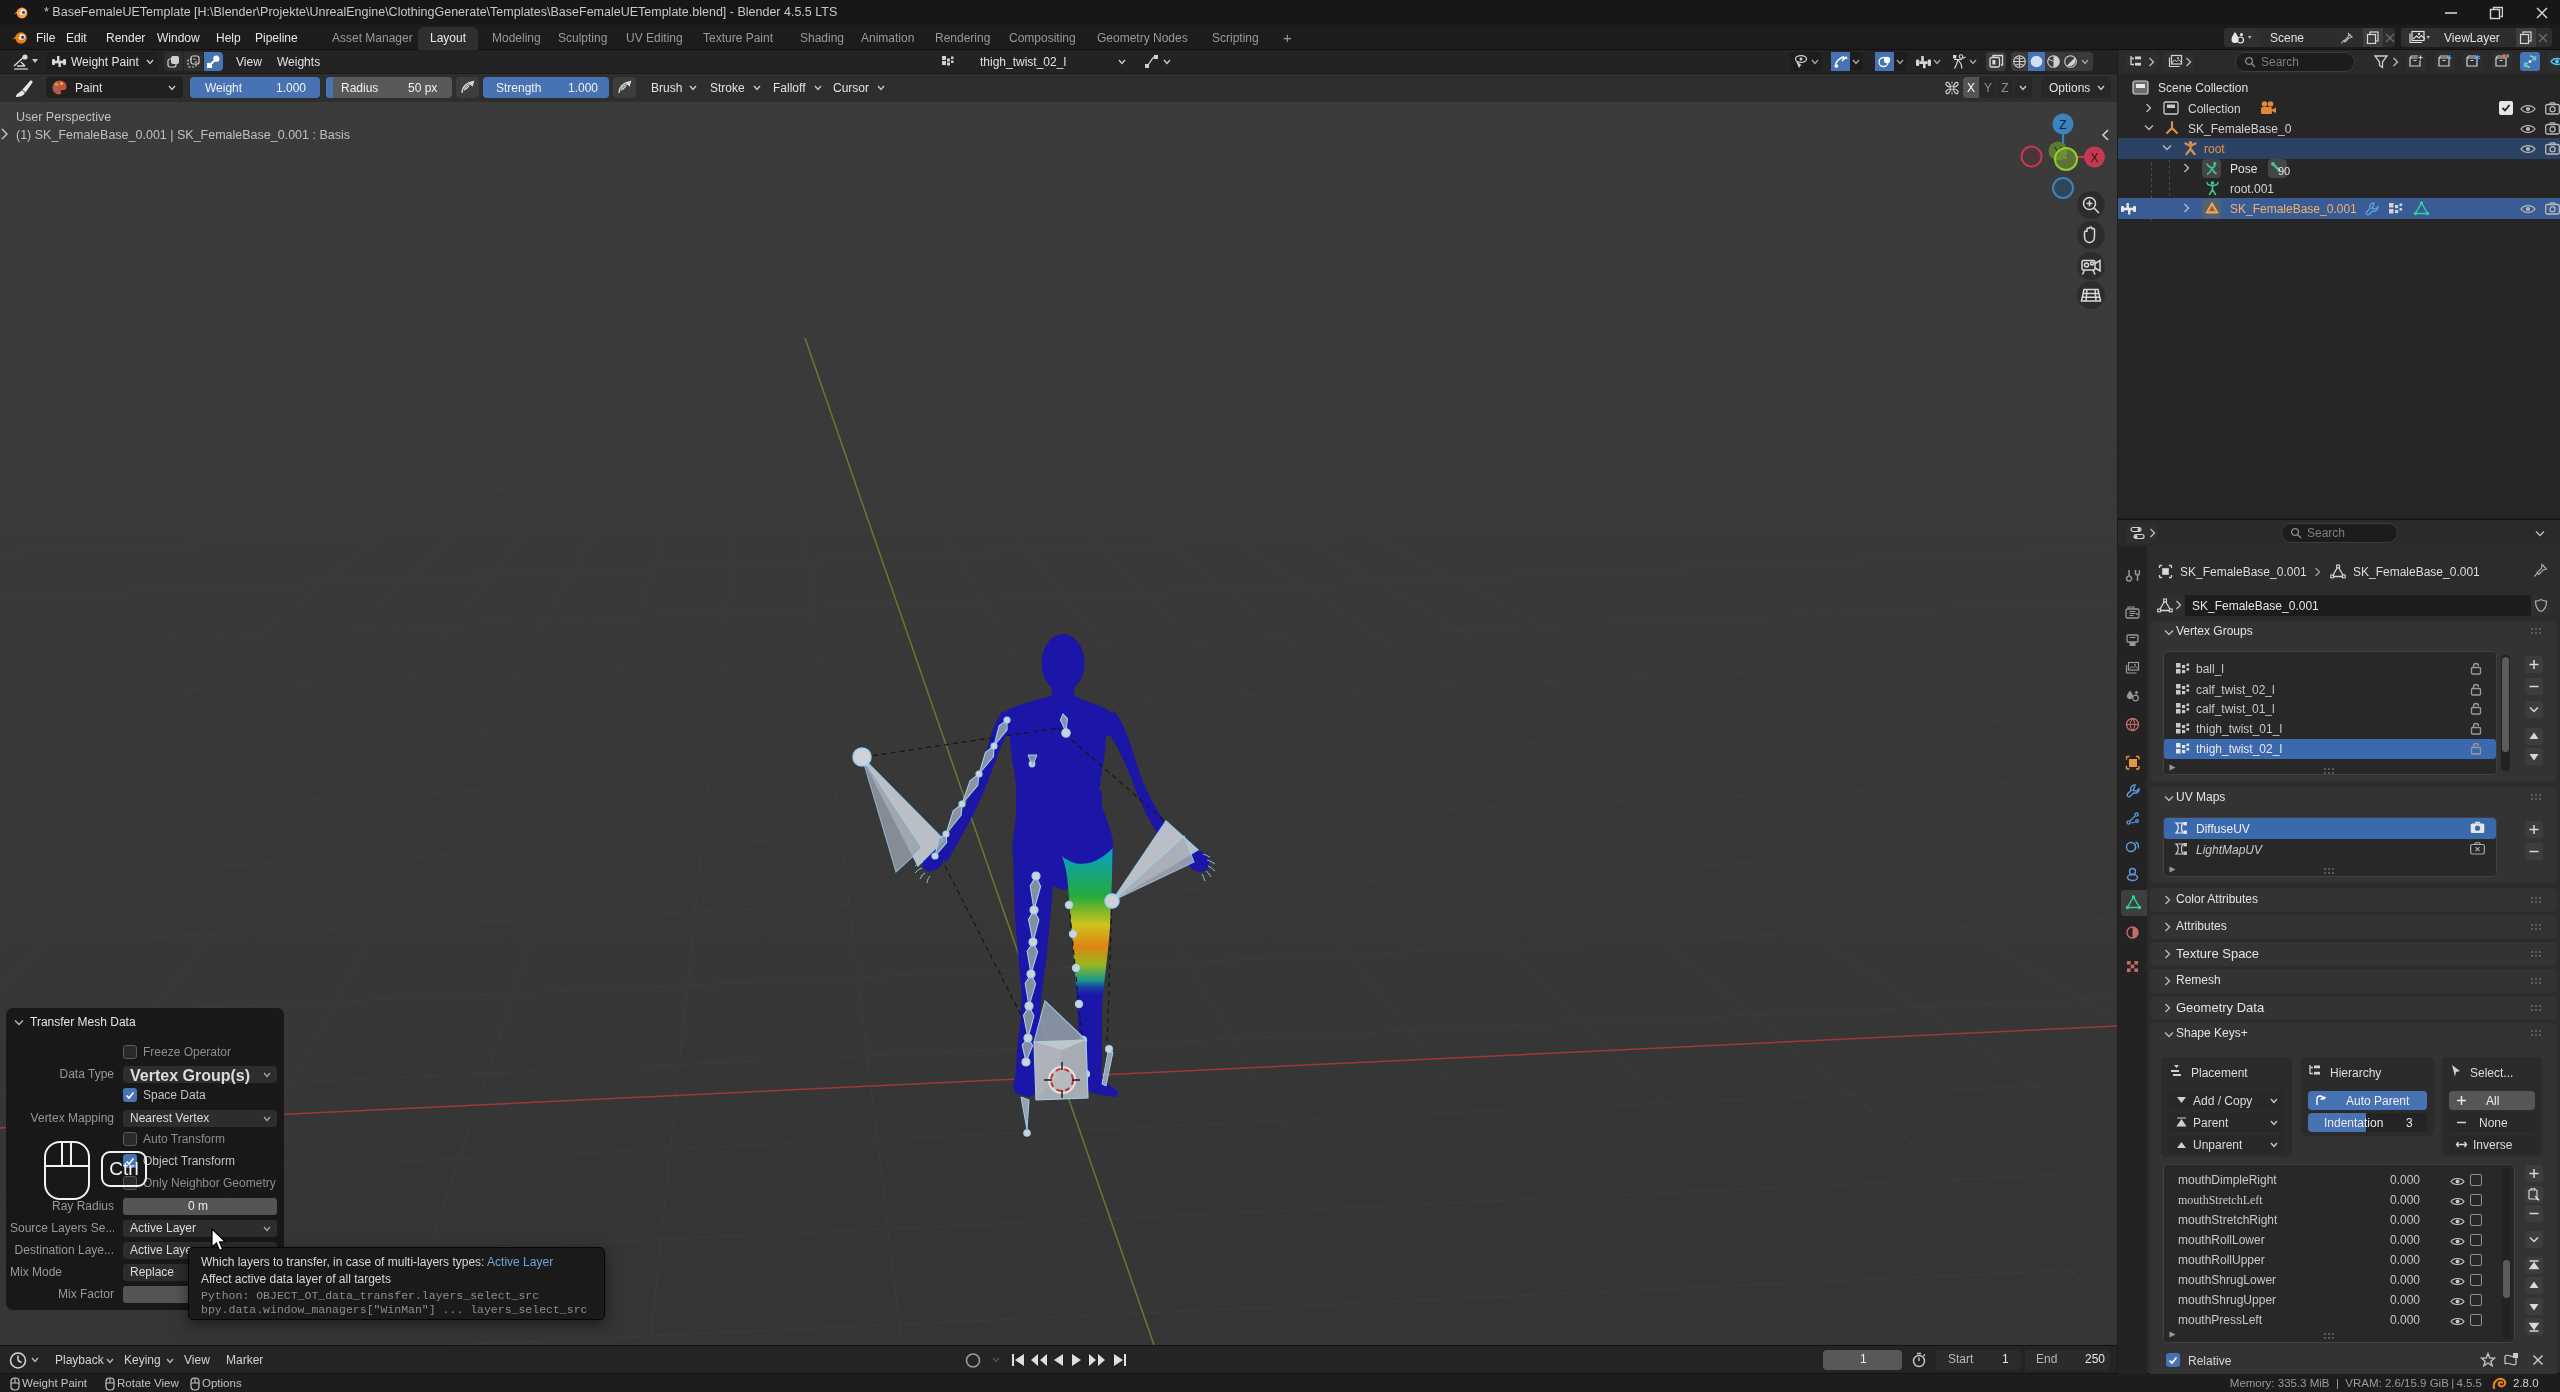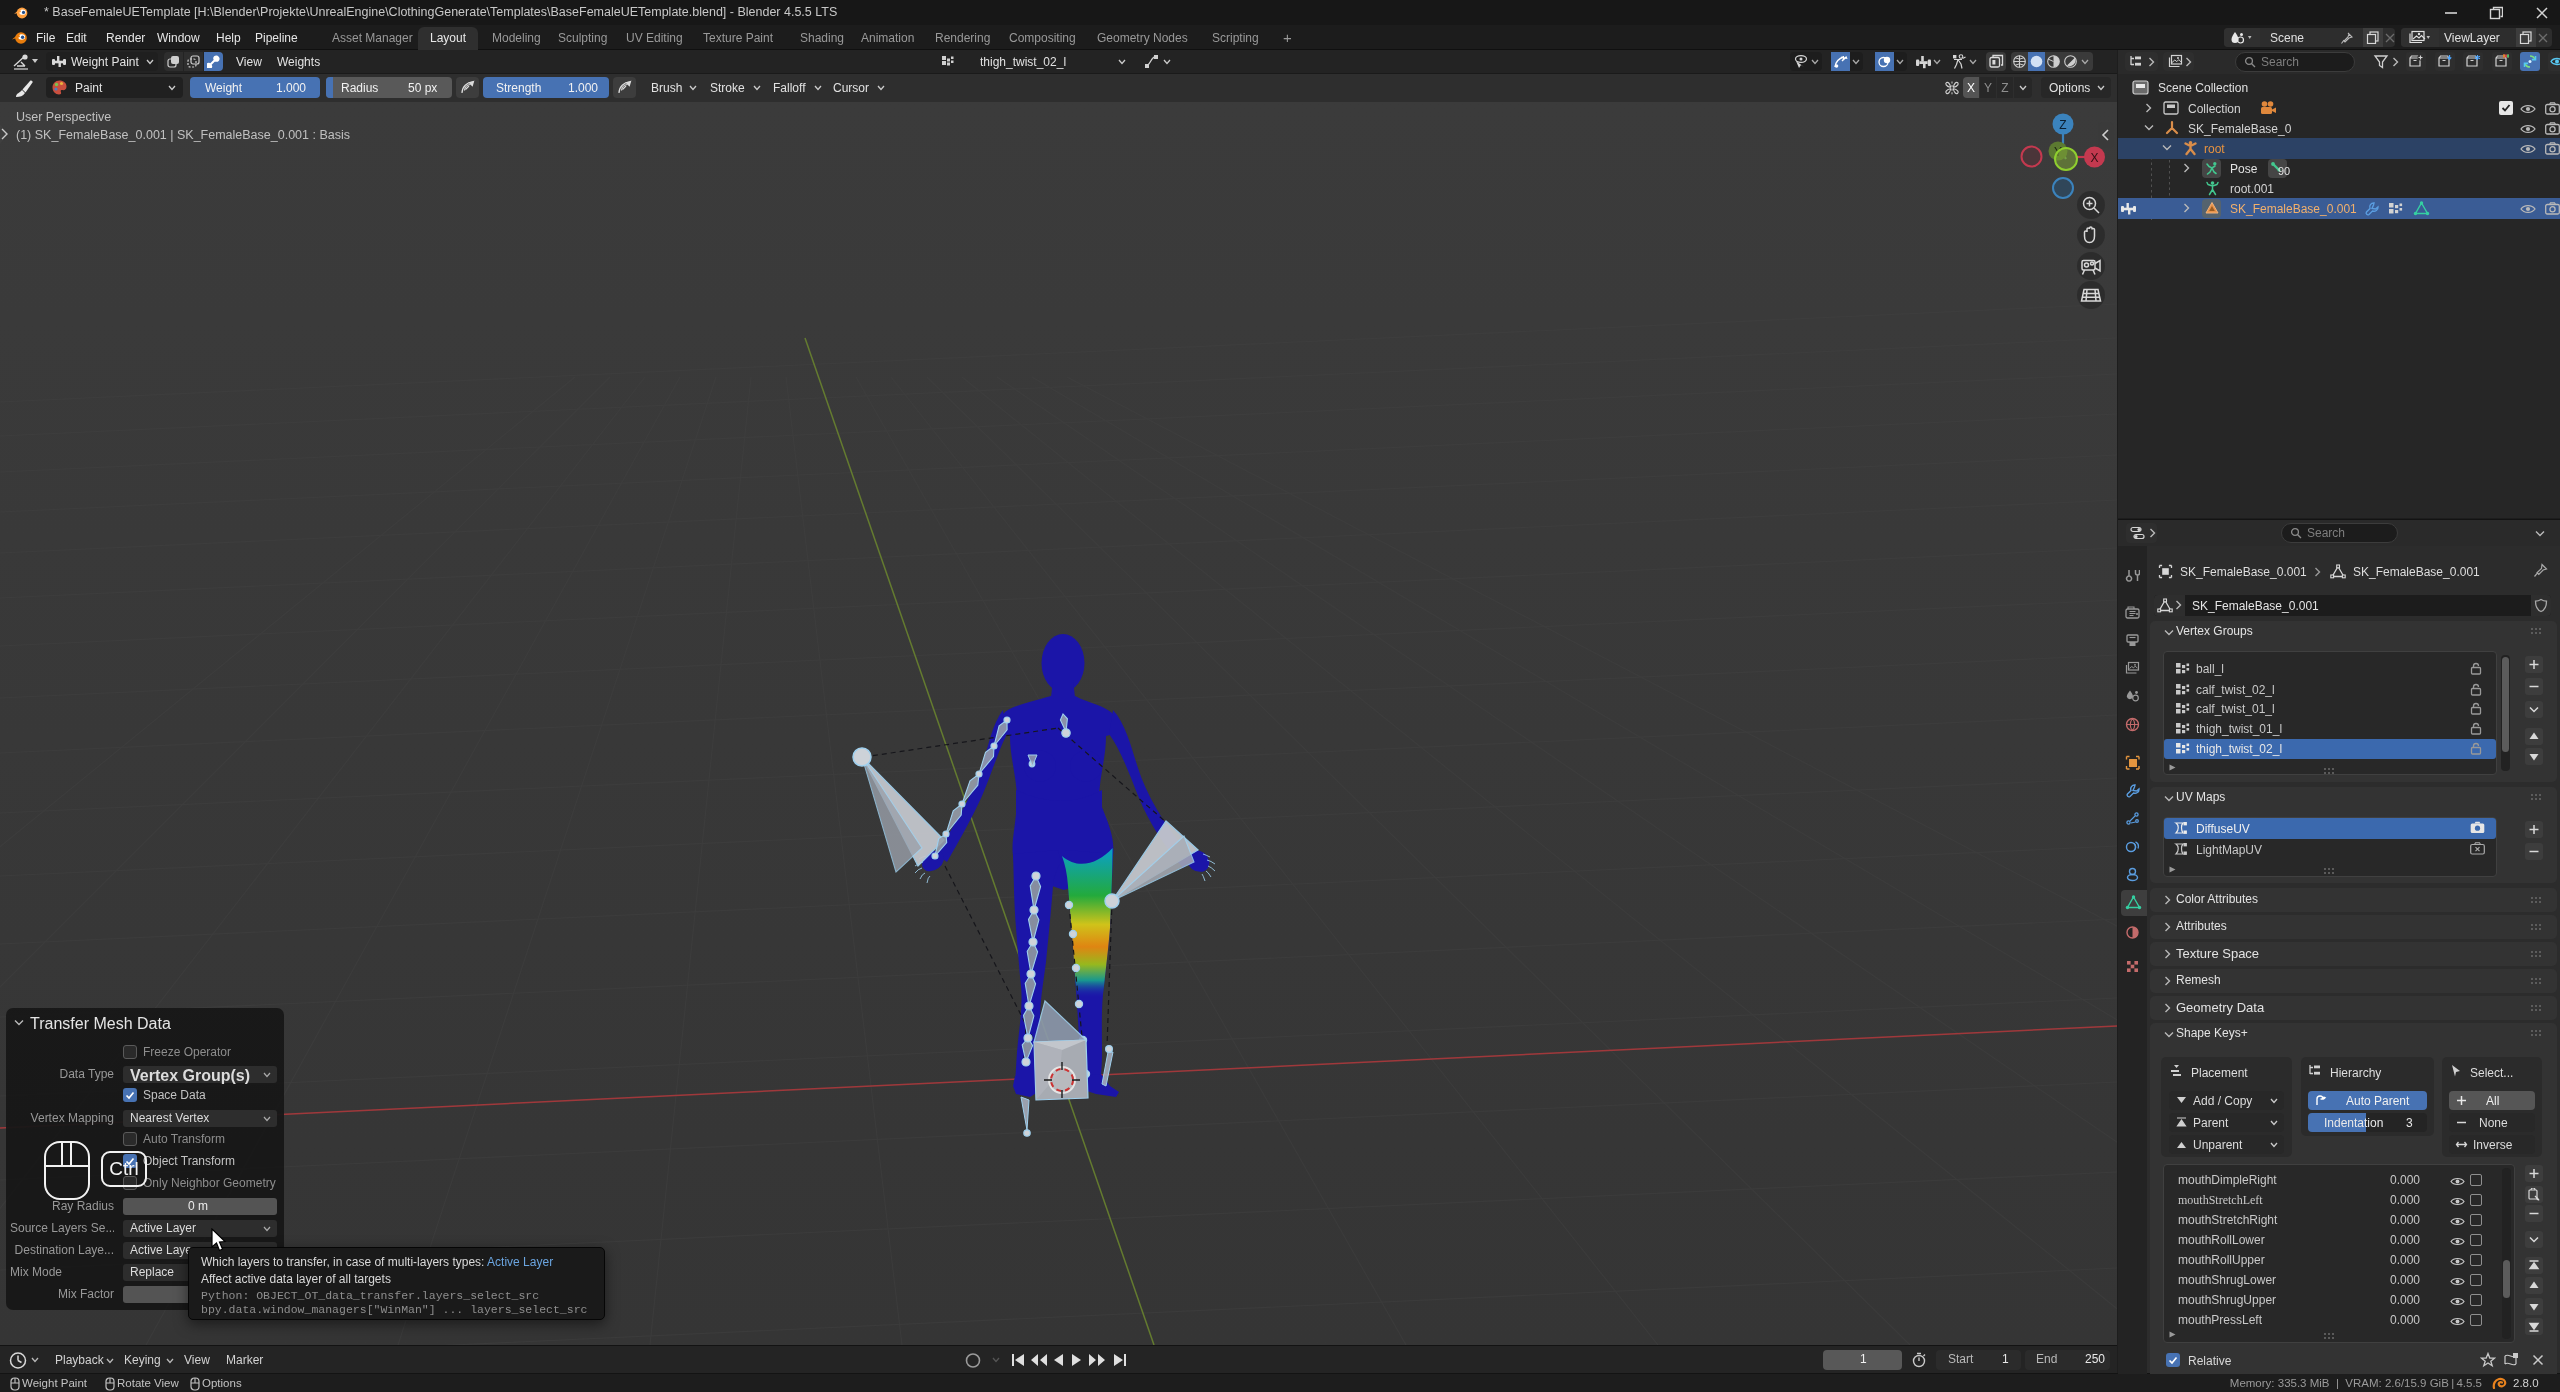--- a/index.html
+++ b/index.html
@@ -1114,21 +1114,21 @@
 <svg class="abs" style="left:352px;top:301px" width="15" height="13" viewBox="0 0 15 13">
         <rect x="0.7" y="2.5" width="13.6" height="9.5" rx="1.5" fill="#e6e6e6"></rect>
         <path d="M4.5 2.5 L5.5 0.8 L9.5 0.8 L10.5 2.5" fill="#e6e6e6"></path>
         <circle cx="7.5" cy="7.2" r="2.6" fill="#3b69ae"></circle>
       </svg>
 <svg class="abs" style="left:56px;top:322px" width="15" height="15" viewBox="0 0 15 15">
         <path d="M2 2 C5 4 5 9 2 12 L9 12 C7 9 7 4 9 2 Z" fill="none" stroke="#c9c9c9" stroke-width="1.2"></path>
         <rect x="9.5" y="1" width="3.4" height="3.4" fill="#c9c9c9"></rect>
         <rect x="9.5" y="9.5" width="3.4" height="3.4" fill="#c9c9c9"></rect>
       </svg>
-<div class="txt" style="left:78px;top:323px;color:#c9c9c9;font-size:12px;">LightMapUV</div>
+<div class="txt" style="left:78px;top:323px;color:#c9c9c9;font-size:12px;font-style:italic;">LightMapUV</div>
 <svg class="abs" style="left:352px;top:322px" width="15" height="13" viewBox="0 0 15 13">
         <rect x="0.7" y="2.5" width="13.6" height="9.5" rx="1.5" fill="none" stroke="#aaa" stroke-width="1.2"></rect>
         <path d="M4.5 2.5 L5.5 0.8 L9.5 0.8 L10.5 2.5" fill="none" stroke="#aaa" stroke-width="1.1"></path>
         <path d="M5.5 5.2 l4 4 M9.5 5.2 l-4 4" stroke="#aaa" stroke-width="1.2"></path>
       </svg>
 <svg class="abs" style="left:50px;top:345px" width="9" height="9" viewBox="0 0 9 9">
         <path d="M1.5 1.5 L7.5 4.5 L1.5 7.5 Z" fill="#9a9a9a"></path>
       </svg>
 <svg class="abs" style="left:205px;top:347px" width="14" height="8" viewBox="0 0 14 8">
         <g fill="#6b6b6b">
@@ -1424,21 +1424,21 @@
         <rect x="11" y="1" width="5" height="5" fill="#c9c9c9"></rect>
       </svg>
 <svg class="abs" style="left:414px;top:834px" width="12" height="12" viewBox="0 0 12 12">
         <path d="M1.5 1.5 L10.5 10.5 M10.5 1.5 L1.5 10.5" stroke="#c9c9c9" stroke-width="1.5"></path>
       </svg>
 </div>
 <div class="abs" style="left:6px;top:1008px;width:278px;height:302px;background:rgba(23,23,23,0.95);border-radius:7px;z-index:5"></div>
 <svg class="abs" style="left:14px;top:1019px;z-index:6" width="10" height="7" viewBox="0 0 10 7">
       <path d="M1 1.5 L5 5.5 L9 1.5" stroke="#b9b9b9" stroke-width="1.4" fill="none"></path>
     </svg>
-<div class="txt" style="left:30px;top:1015px;color:#e5e5e5;font-size:16px;z-index:6;">Transfer Mesh Data</div>
+<div class="txt" style="left:30px;top:1015px;color:#e5e5e5;font-size:12px;z-index:6;">Transfer Mesh Data</div>
 <div class="abs" style="left:123px;top:1045px;width:14px;height:14px;background:#2a2a2a;border:1.4px solid #5a5a5a;border-radius:3px;z-index:6"></div>
 <div class="txt" style="left:143px;top:1045px;color:#8d8d8d;font-size:12px;z-index:6;">Freeze Operator</div>
 <div class="txt" style="left:10px;top:1067px;color:#989898;font-size:12px;z-index:6;width:104px;text-align:right;overflow:hidden">Data Type</div>
 <div class="abs" style="left:123px;top:1066px;width:154px;height:17px;background:#2d2d2d;border-radius:3px;z-index:6"></div>
 <div class="txt" style="left:130px;top:1067px;color:#dcdcdc;font-size:16px;z-index:6;font-weight:bold;">Vertex Group(s)</div>
 <svg class="abs" style="left:263px;top:1072px;z-index:6" width="8" height="6" viewBox="0 0 8 6">
       <path d="M1 1 L4 4.5 L7 1" stroke="#a9a9a9" stroke-width="1.2" fill="none"></path>
     </svg>
 <div class="abs" style="left:123px;top:1088px;width:14px;height:14px;background:#4772b3;border-radius:3px;z-index:6"></div>
 <svg class="abs" style="left:125px;top:1091px;z-index:6" width="10" height="9" viewBox="0 0 10 9">

